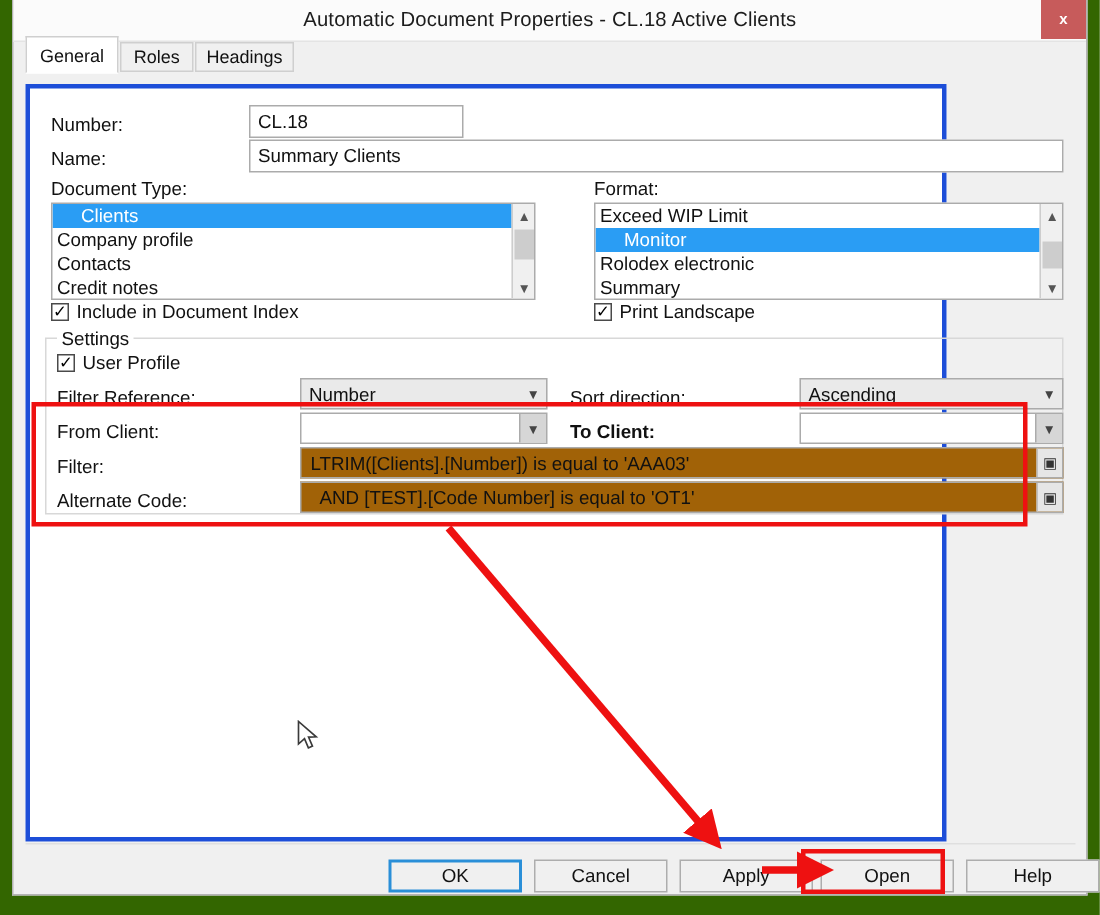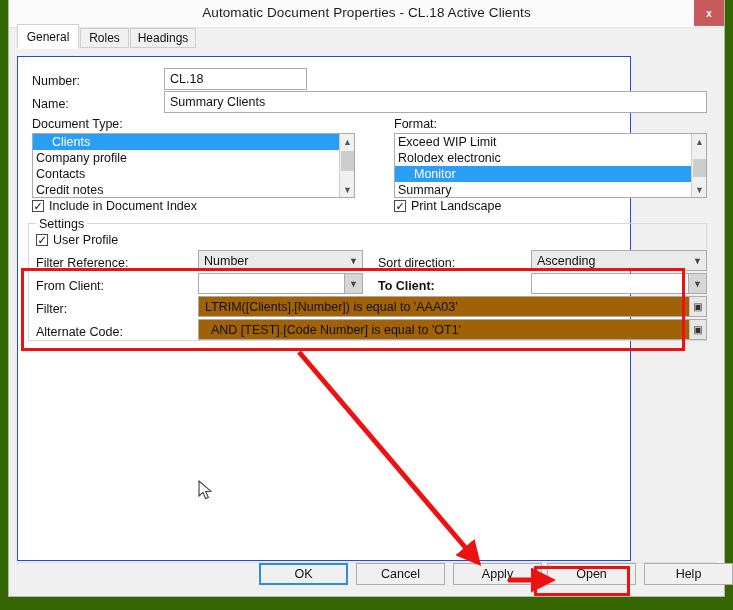--- a/index.html
+++ b/index.html
@@ -36,21 +36,21 @@
   .tab{
     position:absolute;top:4px;height:20px;background:#f0f0f0;
     border:1px solid #cfcfcf;box-sizing:border-box;
     display:flex;align-items:center;justify-content:center;
     padding:0 8px;font-size:12px;color:#111;cursor:pointer;
   }
   .tab.active{top:0px;height:25px;background:#fff;border-bottom:1px solid #fff;z-index:3;}
 
   .tabpage{
     position:absolute;left:8px;top:56px;width:614px;height:505px;
-    background:#fff;border:1px solid #1d4ed8;box-sizing:border-box;
+    background:#fff;border:3px solid #1d4ed8;box-sizing:border-box;
   }
 
   
   .lbl{position:absolute;font-size:12.5px;color:#111;white-space:nowrap;}
   .tbox{
     position:absolute;background:#fff;border:1px solid #ababab;
     box-sizing:border-box;font-size:12.5px;color:#111;
     display:flex;align-items:center;padding-left:5px;
   }
   .listbox{
@@ -92,21 +92,21 @@
   }
   .expr .bld{
     position:absolute;right:0;top:0;bottom:0;width:16px;background:#e6e6e6;
     border-left:1px solid #c0c0c0;display:flex;align-items:center;justify-content:center;
     font-size:10px;color:#333;
   }
 
   
   .footer{position:absolute;left:8px;top:562px;width:700px;height:34px;background:#f0f0f0;border-top:1px solid #dfdfdf;box-sizing:border-box;}
   .btn{
-    position:absolute;top:0;height:22px;background:#f0f0f0;border:1px solid #adadad;
+    position:absolute;top:10px;height:22px;background:#f0f0f0;border:1px solid #adadad;
     box-sizing:border-box;display:flex;align-items:center;justify-content:center;
     font-size:12.5px;color:#111;cursor:pointer;
   }
   .btn.default{border:2px solid #2a8fd8;}
 
   
   .redbox{position:absolute;border:3px solid #ee1111;box-sizing:border-box;pointer-events:none;}
   .anno-svg{position:absolute;left:0;top:0;width:733px;height:610px;pointer-events:none;}
   .cursor{position:absolute;pointer-events:none;}
 </style>
@@ -145,22 +145,22 @@
         <div class="sbar">
           <div class="sarrow up">▲</div>
           <div class="sthumb" style="top:17px;height:20px;"></div>
           <div class="sarrow dn">▼</div>
         </div>
       </div>
 
       <div class="lbl" style="left:376px;top:60px;">Format:</div>
       <div class="listbox" style="left:376px;top:76px;width:313px;height:65px;">
         <div class="litem">Exceed WIP Limit</div>
+        <div class="litem sel">Monitor</div>
         <div class="litem">Rolodex electronic</div>
-        <div class="litem sel">Monitor</div>
         <div class="litem">Summary</div>
         <div class="sbar">
           <div class="sarrow up">▲</div>
           <div class="sthumb" style="top:25px;height:18px;"></div>
           <div class="sarrow dn">▼</div>
         </div>
       </div>
 
       <div class="cbox" style="left:14px;top:142px;">
         <span class="bx">✓</span>

